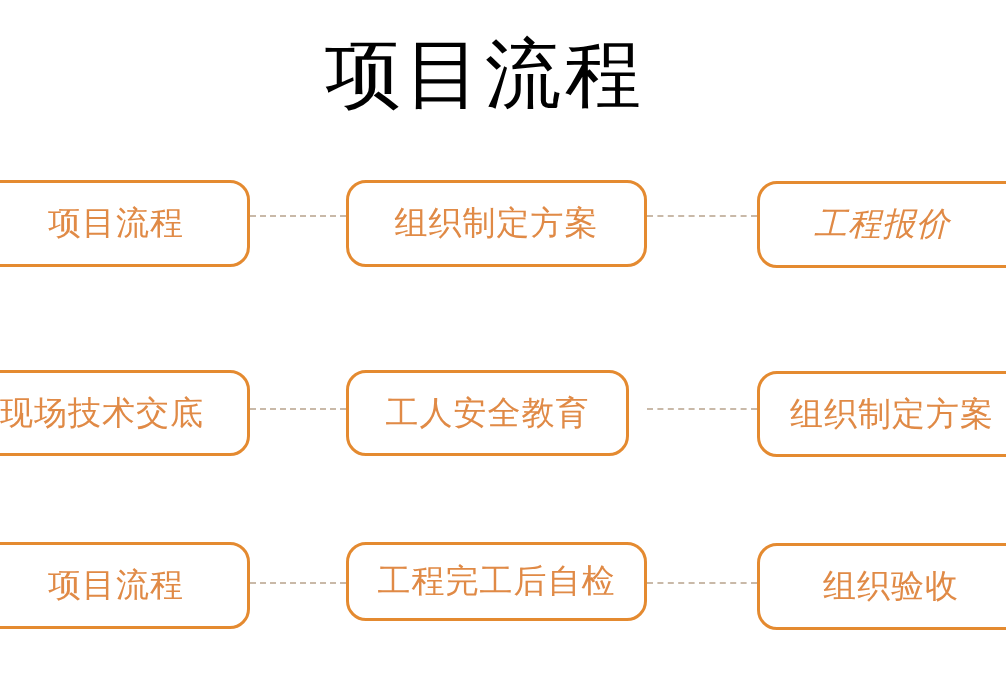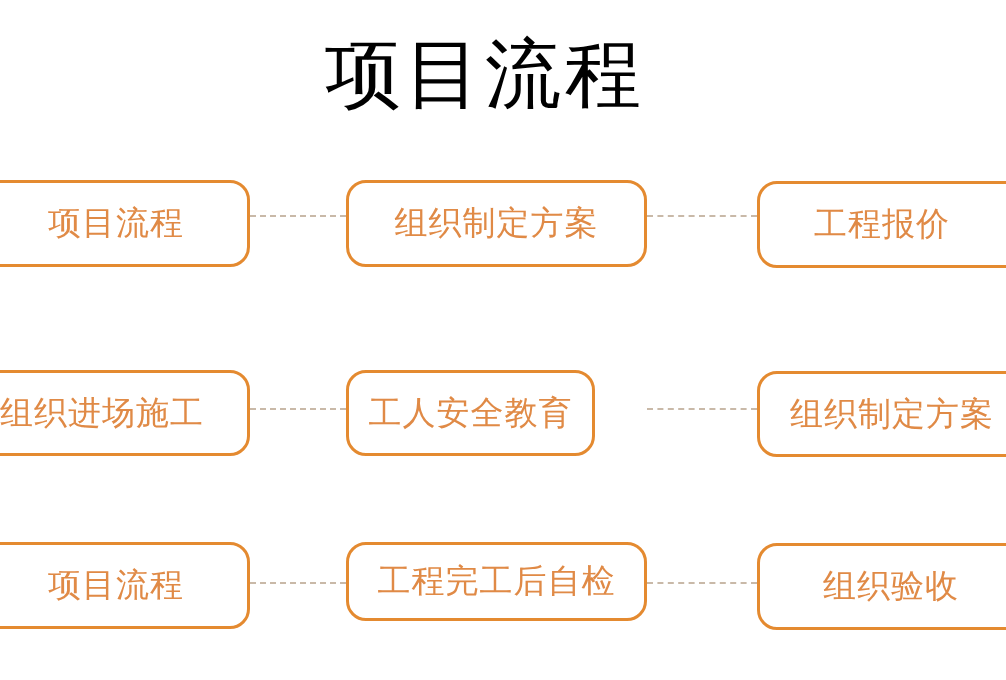--- a/index.html
+++ b/index.html
@@ -56,28 +56,28 @@
 
 <div class="node" style="left:-60px; top:180px; width:310px; height:87px; padding-left:50px;">
   <span style="margin-left:-8px;">项目流程</span>
 </div>
 <div class="connector" style="left:250px; top:215px; width:96px;"></div>
 <div class="node" style="left:346px; top:180px; width:301px; height:87px;">
   <span>组织制定方案</span>
 </div>
 <div class="connector" style="left:647px; top:215px; width:110px;"></div>
 <div class="node" style="left:757px; top:181px; width:310px; height:87px; padding-right:60px;">
-  <span style="">工程报价</span>
+  <span style="font-style:italic;">工程报价</span>
 </div>
 
 <div class="node" style="left:-60px; top:370px; width:310px; height:86px; padding-left:50px;">
-  <span style="margin-left:-36px;">组织进场施工</span>
+  <span style="margin-left:-36px;">现场技术交底</span>
 </div>
 <div class="connector" style="left:250px; top:408px; width:96px;"></div>
-<div class="node" style="left:346px; top:370px; width:249px; height:86px;">
+<div class="node" style="left:346px; top:370px; width:283px; height:86px;">
   <span>工人安全教育</span>
 </div>
 <div class="connector" style="left:647px; top:408px; width:110px;"></div>
 <div class="node" style="left:757px; top:371px; width:310px; height:86px; justify-content:flex-start; padding-left:30px;">
   <span>组织制定方案</span>
 </div>
 
 <div class="node" style="left:-60px; top:542px; width:310px; height:87px; padding-left:50px;">
   <span style="margin-left:-8px;">项目流程</span>
 </div>

